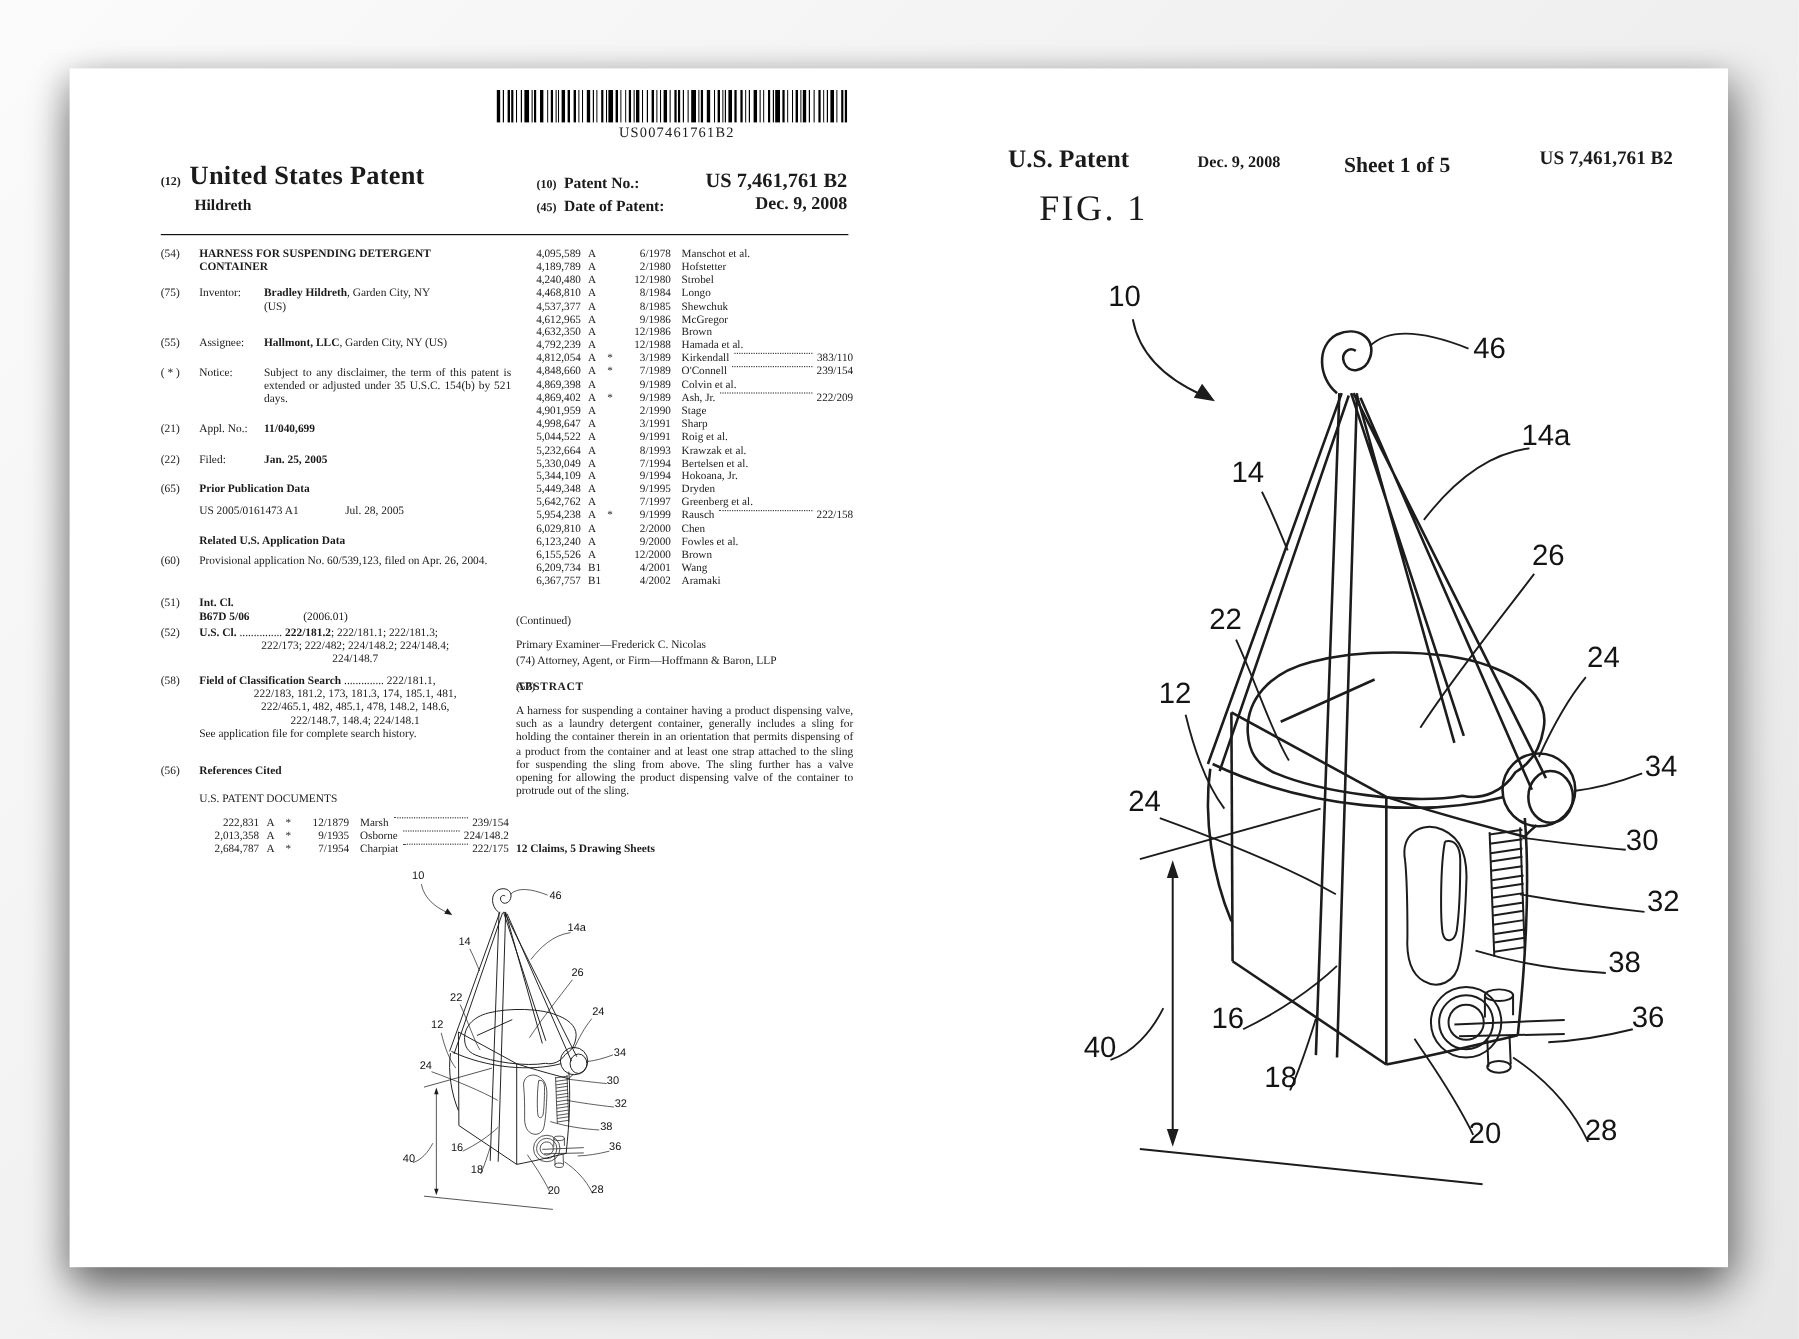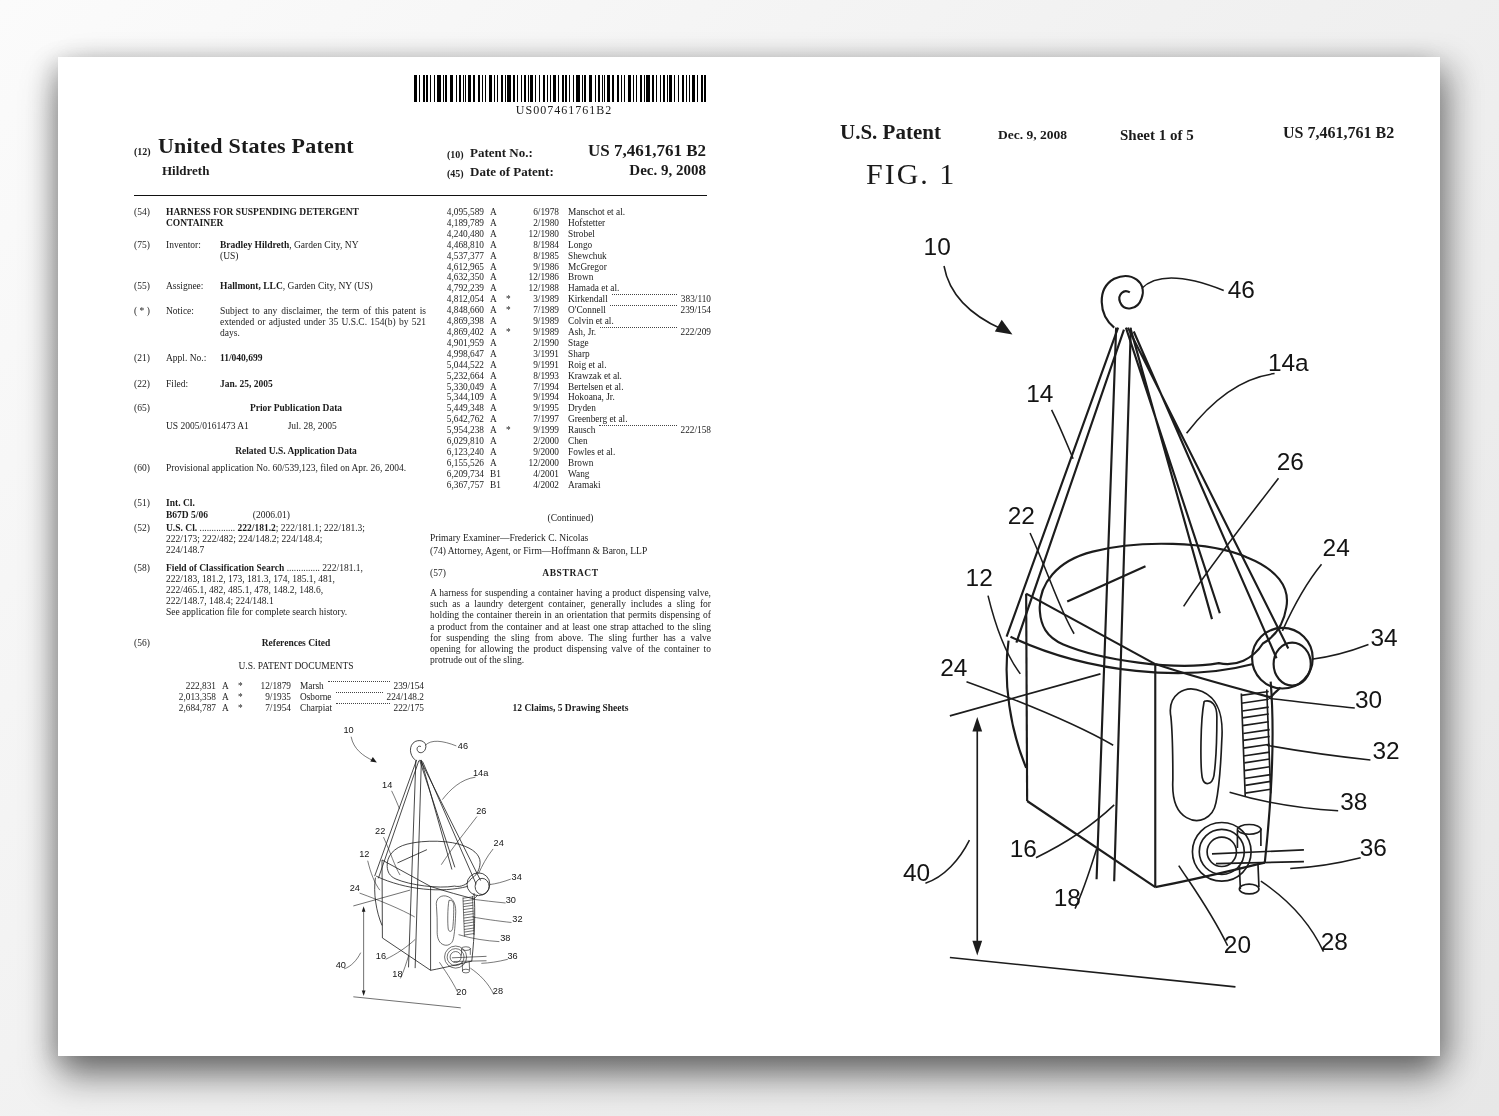--- a/index.html
+++ b/index.html
@@ -32,22 +32,22 @@
   #dt-value{left:448px;top:105px;width:200px;text-align:right;font-size:15px;font-weight:bold;}
   #mast-rule{left:76px;top:138px;width:573px;height:0;border-top:1.6px solid #111;}
   
   .t{font-size:9.5px;line-height:11px;}
   .b7{font-weight:bold;}
   .it{}
   .sec{position:absolute;left:76px;width:292px;display:flex;}
   .sec .tag{width:32px;flex:none;font-size:9.5px;}
   .sec .lbl{width:54px;flex:none;font-size:9.5px;}
   .sec .val{flex:1;font-size:9.5px;line-height:11px;}
-  .center{text-align:center;}
-  .right{text-align:left;}
+  .center{text-align:left;}
+  .right{text-align:center;}
   .just{text-align:justify;}
   
   .rr{display:flex;align-items:flex-start;font-size:9.3px;line-height:10.9px;}
   .rn{width:54px;flex:none;text-align:right;}
   .rk{width:16px;flex:none;padding-left:6px;}
   .rs{width:9px;flex:none;}
   .rd{width:44px;flex:none;text-align:right;}
   .rname{padding-left:9px;flex:none;}
   .rlead{flex:1;border-bottom:1.2px dotted #444;margin:0 4px 2px 4px;}
   .rcls{flex:none;}
@@ -58,21 +58,21 @@
   #examiner{left:372px;top:476px;width:281px;}
   #attorney{left:372px;top:489px;width:281px;}
   #abs-head{left:372px;top:511px;width:281px;}
   #abs-tag{position:absolute;left:0;top:0;}
   #abs-title{letter-spacing:.6px;}
   #abstract{left:372px;top:531px;width:281px;}
   #claims-note{left:372px;top:646px;width:281px;}
   
   #p2-brand{left:782px;top:63px;font-size:21px;font-weight:bold;}
   #p2-date{left:940px;top:70px;font-size:13.5px;font-weight:bold;}
-  #p2-sheet{left:1062px;top:70px;font-size:15px;font-weight:bold;}
+  #p2-sheet{left:1062px;top:70px;font-size:18px;font-weight:bold;}
   #p2-patno{left:1225px;top:67px;font-size:16px;font-weight:bold;}
   #p2-fig-label{left:808px;top:100px;font-size:30px;letter-spacing:2px;font-family:"Liberation Serif",serif;}
   
   .figart path,.figart line,.figart circle,.figart ellipse{fill:none;stroke:#1c1c1c;}
   .art{stroke-width:2.2px;}
   .fine{stroke-width:1.7px;}
   .leader{stroke-width:1.6px;fill:none;stroke:#1c1c1c;}
   .arrowhead{fill:#1c1c1c;stroke:none;}
   #fig-labels text{font-family:"Liberation Sans",sans-serif;font-size:25px;fill:#141414;text-anchor:middle;}
   #fig-big{left:835px;top:165px;}

